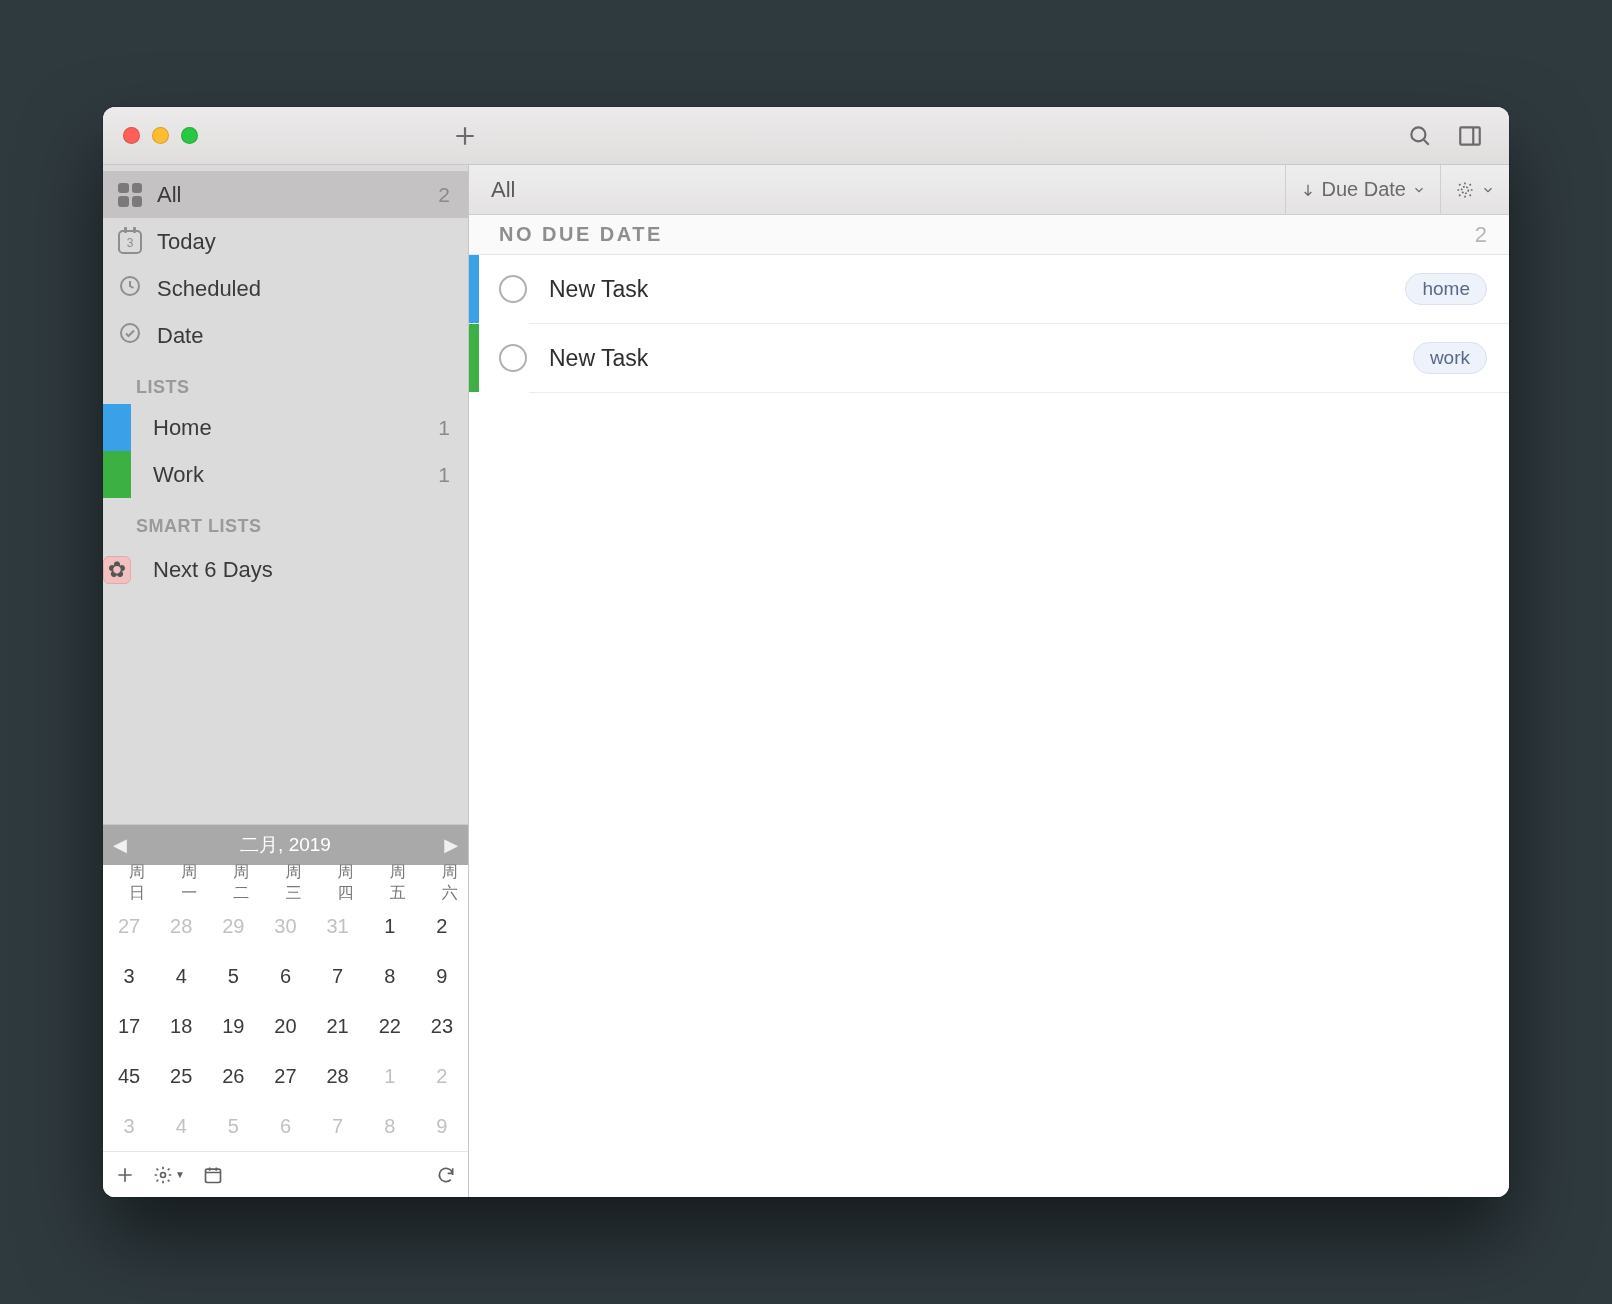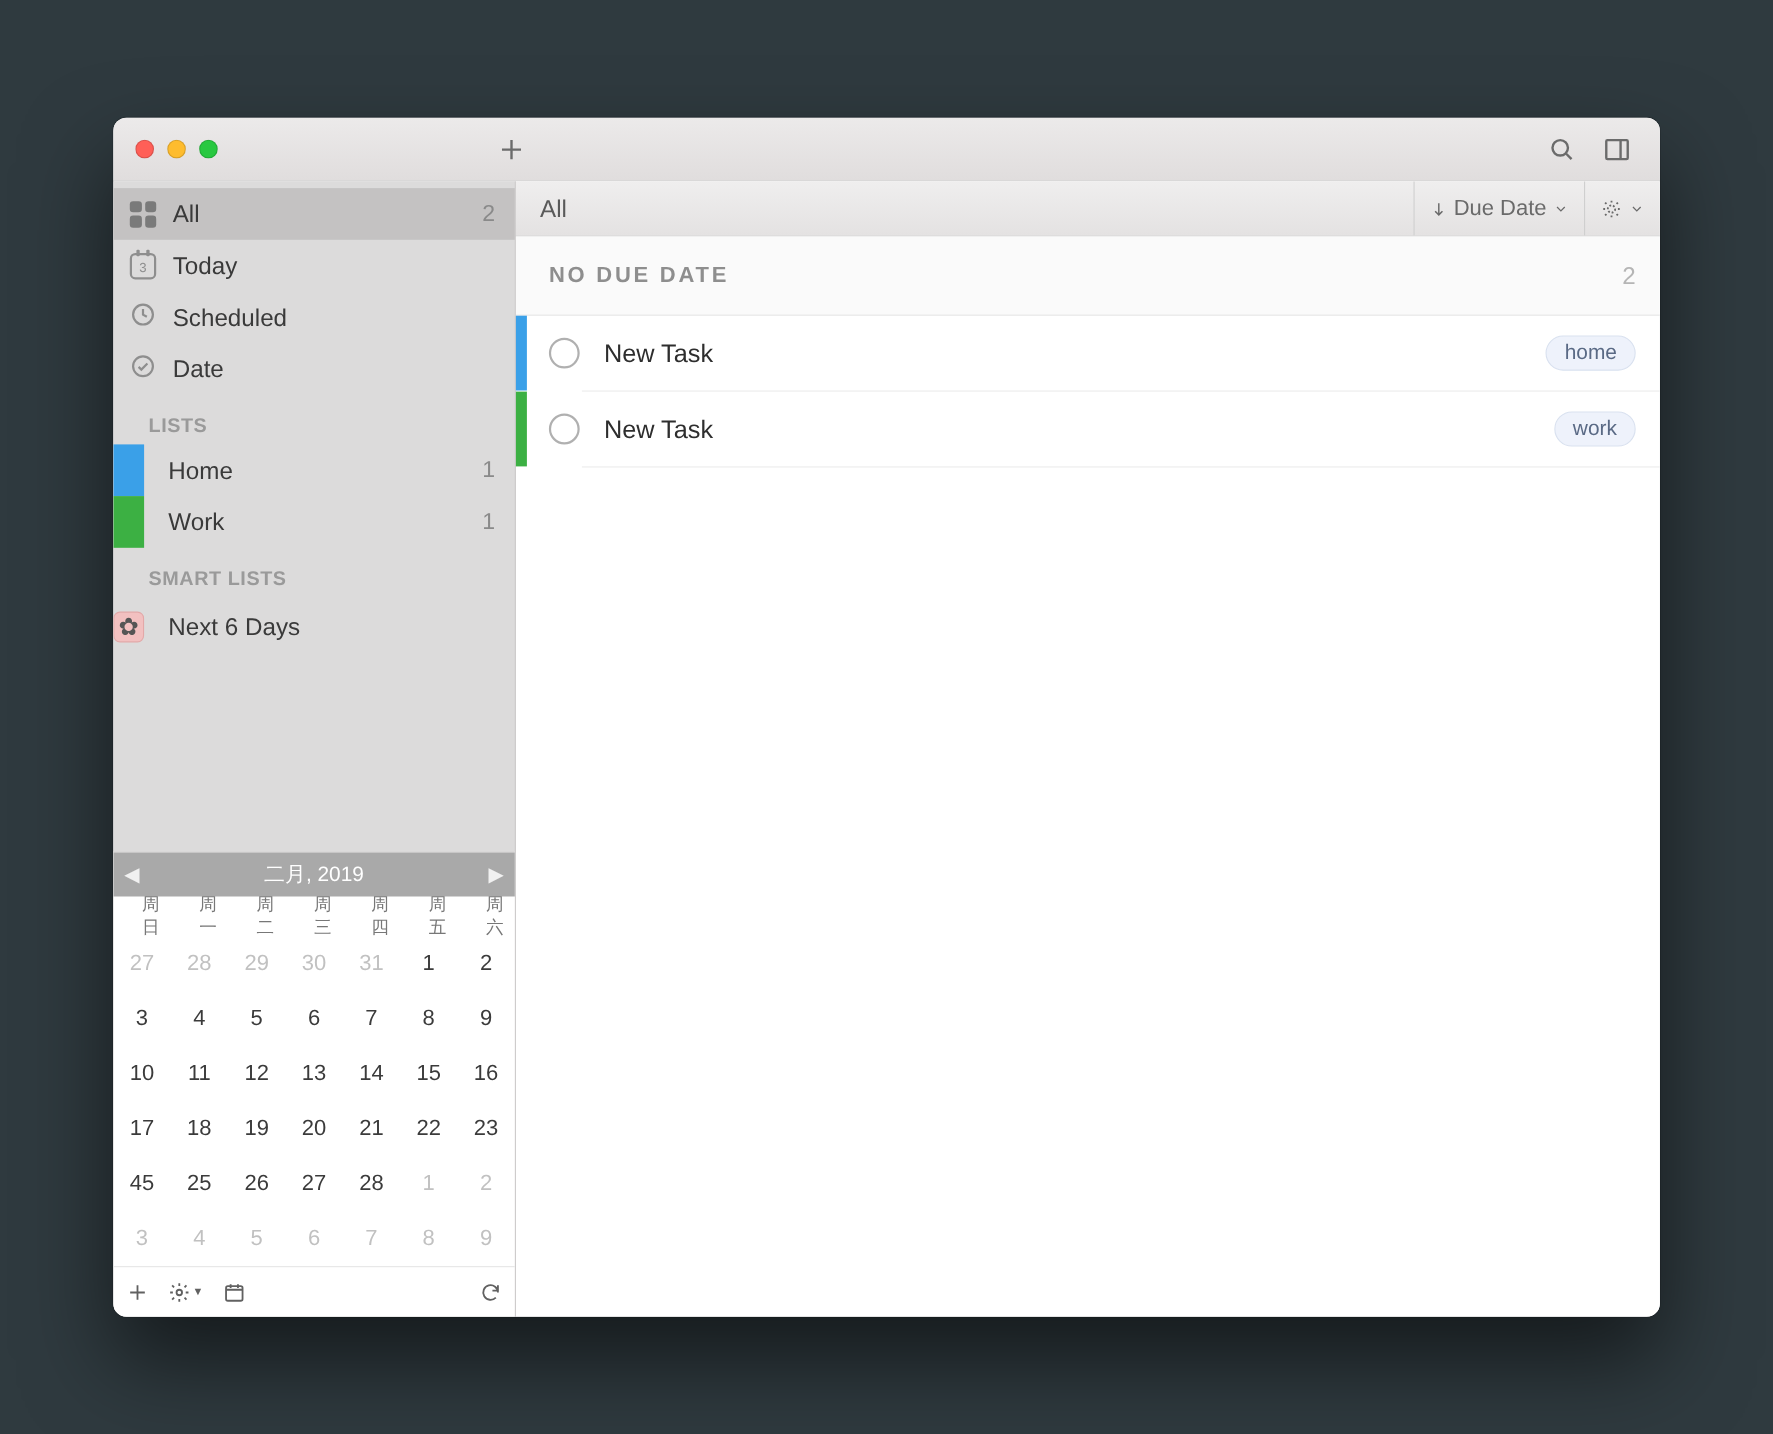--- a/index.html
+++ b/index.html
@@ -51,21 +51,21 @@
   .nav-item {
     display:flex; align-items:center;
     height:47px; padding:0 18px 0 14px;
     color:#3a3a3a; font-size:22px; cursor:pointer;
     gap:14px;
   }
   .nav-item.selected { background:#c4c2c2;}
   .nav-item .icon { width:26px; height:26px; color:#8e8e8e; display:flex;align-items:center;justify-content:center;}
   .nav-item .icon svg{stroke:#8e8e8e;fill:none;stroke-width:2;}
   .nav-item .count { margin-left:auto; color:#8a8a8a; font-size:21px;}
-  .sec-header { padding:18px 32px 6px; color:#9a9a9a; font-size:18px; font-weight:600; letter-spacing:0.5px;}
+  .sec-header { padding:18px 18px 6px; color:#9a9a9a; font-size:18px; font-weight:600; letter-spacing:0.5px;margin-left:15px;}
   .list-item {
     display:flex; align-items:center; height:47px;
     padding-right:18px; font-size:22px; color:#3a3a3a; cursor:pointer;
   }
   .list-item .swatch { width:28px; height:47px; margin-right:22px;}
   .list-item .count { margin-left:auto; color:#8a8a8a; font-size:21px;}
   .smart-item { display:flex; align-items:center; height:54px; padding-left:0; font-size:22px; color:#3a3a3a; cursor:pointer;}
   .smart-item .gear {
     width:28px;height:28px;border-radius:6px;background:#f2c0c0;
     display:flex;align-items:center;justify-content:center;margin:0 22px 0 0;color:#555;
@@ -97,21 +97,21 @@
   .main { flex:1; display:flex; flex-direction:column; background:#fff;}
   .main-header {
     height:50px;background:linear-gradient(#efeeee,#e4e2e2);border-bottom:1px solid #cfcfcf;
     display:flex;align-items:center;padding:0 0 0 22px;
   }
   .main-header .title{font-size:22px;color:#5a5a5a;}
   .mh-spacer{flex:1;}
   .mh-btn{height:100%;border-left:1px solid #cfcfcf;display:flex;align-items:center;padding:0 14px;color:#6a6a6a;font-size:20px;cursor:pointer;gap:6px;justify-content:center;}
   .mh-btn svg{stroke:#6a6a6a;fill:none;stroke-width:2;}
   .section-header{
-    height:72px;border-bottom:1px solid #e6e6e6;display:flex;align-items:center;
+    height:40px;border-bottom:1px solid #e6e6e6;display:flex;align-items:center;
     padding:0 22px 0 30px;background:#fafafa;
   }
   .section-header .sh-title{color:#8e8e8e;font-size:20px;font-weight:700;letter-spacing:2.5px;}
   .section-header .sh-count{margin-left:auto;color:#b5b5b5;font-size:22px;}
   .task-row{
     height:68px;display:flex;align-items:center;padding:0 22px 0 0;position:relative;
   }
   .task-row .stripe{width:10px;height:100%;}
   .task-row .check{
     width:28px;height:28px;border:2.5px solid #b0b0b0;border-radius:50%;
@@ -254,29 +254,20 @@
             <div class="cal-row">
               <div class="cal-cell">3</div>
               <div class="cal-cell">4</div>
               <div class="cal-cell">5</div>
               <div class="cal-cell">6</div>
               <div class="cal-cell">7</div>
               <div class="cal-cell">8</div>
               <div class="cal-cell">9</div>
             </div>
             <div class="cal-row">
-              <div class="cal-cell">10</div>
-              <div class="cal-cell">11</div>
-              <div class="cal-cell">12</div>
-              <div class="cal-cell">13</div>
-              <div class="cal-cell">14</div>
-              <div class="cal-cell">15</div>
-              <div class="cal-cell">16</div>
-            </div>
-            <div class="cal-row">
               <div class="cal-cell">17</div>
               <div class="cal-cell">18</div>
               <div class="cal-cell">19</div>
               <div class="cal-cell">20</div>
               <div class="cal-cell">21</div>
               <div class="cal-cell">22</div>
               <div class="cal-cell">23</div>
             </div>
             <div class="cal-row">
               <div class="cal-cell">45</div>

